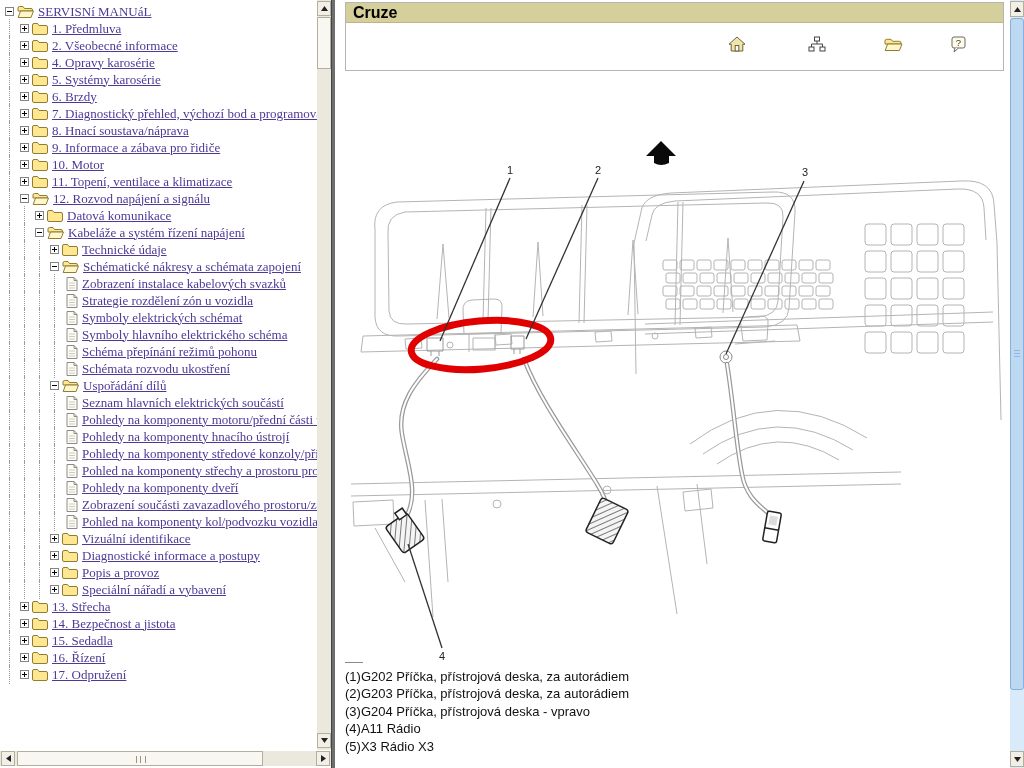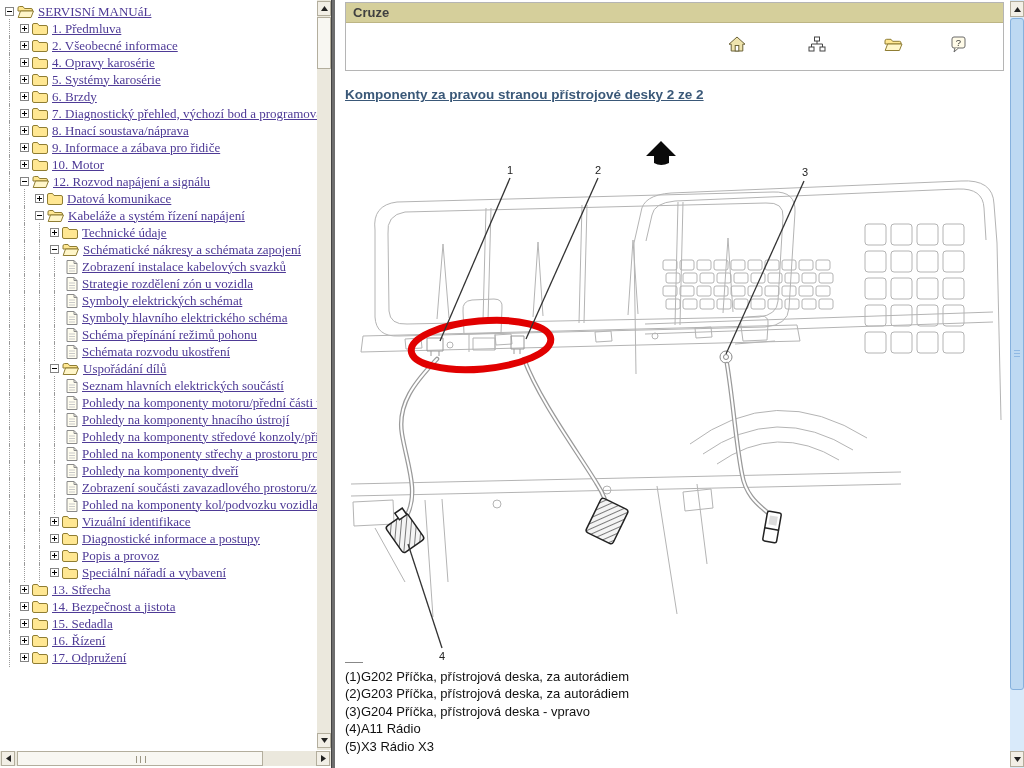--- a/index.html
+++ b/index.html
@@ -33,21 +33,21 @@
   #tree-hthumb{position:absolute;left:17px;top:0;width:246px;height:15px;background:#f8f7f2;border:1px solid #b3ae9d;box-sizing:border-box;cursor:pointer;}
   #tree-hthumb::after{
     content:'';position:absolute;left:50%;top:4px;width:8px;height:7px;margin-left:-4px;
     border-left:1px solid #9b9684;border-right:1px solid #9b9684;
     background:linear-gradient(90deg,transparent 3px,#9b9684 3px,#9b9684 4px,transparent 4px);
   }
   #divider{position:absolute;left:331px;top:0;width:4px;height:768px;background:#6e6e6e;border-left:1px solid #444;box-sizing:border-box;}
   
   #right-panel{position:absolute;left:336px;top:0;width:674px;height:768px;background:#fff;overflow:hidden;}
   #toolbar-box{position:absolute;left:9px;top:2px;width:659px;height:69px;border:1px solid #b5b5b5;box-sizing:border-box;background:#fff;}
-  #model-bar{height:19px;line-height:19px;background:#d5cf9b;border-bottom:1px solid #bdb584;padding-left:7px;font-weight:bold;font-size:13px;color:#404040;}
+  #model-bar{height:19px;line-height:19px;background:#d5cf9b;border-bottom:1px solid #bdb584;padding-left:7px;font-weight:bold;font-size:16px;color:#000000;}
   .tbicon{position:absolute;top:31px;width:20px;height:20px;display:flex;align-items:center;justify-content:center;cursor:pointer;}
   #page-heading{
     position:absolute;left:9px;top:87px;font-size:13.5px;font-weight:bold;
     color:#3a5878;text-decoration:underline;white-space:nowrap;
   }
   #diagram-wrap{position:absolute;left:9px;top:112px;width:660px;height:550px;}
   #legend{position:absolute;left:9px;top:662px;font-size:13px;color:#111;}
   #legend-sep{width:18px;border-top:1px solid #888;margin-bottom:5px;}
   .lrow{line-height:17.4px;white-space:nowrap;}
   #top-btn{
@@ -223,20 +223,36 @@
           <line x1="2" y1="4.5" x2="7" y2="4.5" stroke="#000"></line>
           <line x1="4.5" y1="2" x2="4.5" y2="7" stroke="#000"></line>
         </svg>
       </span>
       <span class="ticon">
         <svg width="16" height="13" viewBox="0 0 16 13">
           <path d="M0.5,3 Q0.5,1.5 2,1.5 H5.5 L7,3.5 H14 Q15.5,3.5 15.5,5 V11 Q15.5,12.5 14,12.5 H2 Q0.5,12.5 0.5,11 Z" fill="#ffe792" stroke="#8f7d33"></path>
         </svg>
       </span>
       <a class="tlabel">10. Motor</a>
+    </div>
+    <div class="trow">
+      <span class="sp"></span>
+      <span class="exp">
+        <svg width="9" height="9" viewBox="0 0 9 9">
+          <rect x="0.5" y="0.5" width="8" height="8" fill="#fff" stroke="#848484"></rect>
+          <line x1="2" y1="4.5" x2="7" y2="4.5" stroke="#000"></line>
+          <line x1="4.5" y1="2" x2="4.5" y2="7" stroke="#000"></line>
+        </svg>
+      </span>
+      <span class="ticon">
+        <svg width="16" height="13" viewBox="0 0 16 13">
+          <path d="M0.5,3 Q0.5,1.5 2,1.5 H5.5 L7,3.5 H14 Q15.5,3.5 15.5,5 V11 Q15.5,12.5 14,12.5 H2 Q0.5,12.5 0.5,11 Z" fill="#ffe792" stroke="#8f7d33"></path>
+        </svg>
+      </span>
+      <a class="tlabel">11. Topení, ventilace a klimatizace</a>
     </div>
     <div class="trow">
       <span class="sp"></span>
       <span class="exp">
         <svg width="9" height="9" viewBox="0 0 9 9">
           <rect x="0.5" y="0.5" width="8" height="8" fill="#fff" stroke="#848484"></rect>
           <line x1="2" y1="4.5" x2="7" y2="4.5" stroke="#000"></line>
         </svg>
       </span>
       <span class="ticon">
@@ -769,21 +785,20 @@
     </span>
     <span class="tbicon" style="left:603px;">
       <svg width="16" height="17" viewBox="0 0 16 17">
         <rect x="1" y="1" width="13" height="11" rx="2" fill="#fffbe8" stroke="#6b6b6b"></rect>
         <path d="M4,12 L3,16 L7.5,12" fill="#fffbe8" stroke="#6b6b6b"></path>
         <text x="7.5" y="9.7" font-size="9.5" font-family="Liberation Sans,sans-serif" text-anchor="middle" fill="#333">?</text>
       </svg>
     </span>
   </div>
 
-  <div id="page-heading">Komponenty za pravou stranou přístrojové desky 2 ze 2</div>
 
   <div id="diagram-wrap">
     <svg width="660" height="550" viewBox="0 0 660 550">
       <defs>
         <pattern id="hatch" width="5" height="5" patternUnits="userSpaceOnUse" patternTransform="rotate(40)">
           <rect width="5" height="5" fill="#f4f4f4"></rect>
           <line x1="0" y1="0" x2="0" y2="5" stroke="#5a5a5a" stroke-width="1.6"></line>
         </pattern>
       </defs>
 

